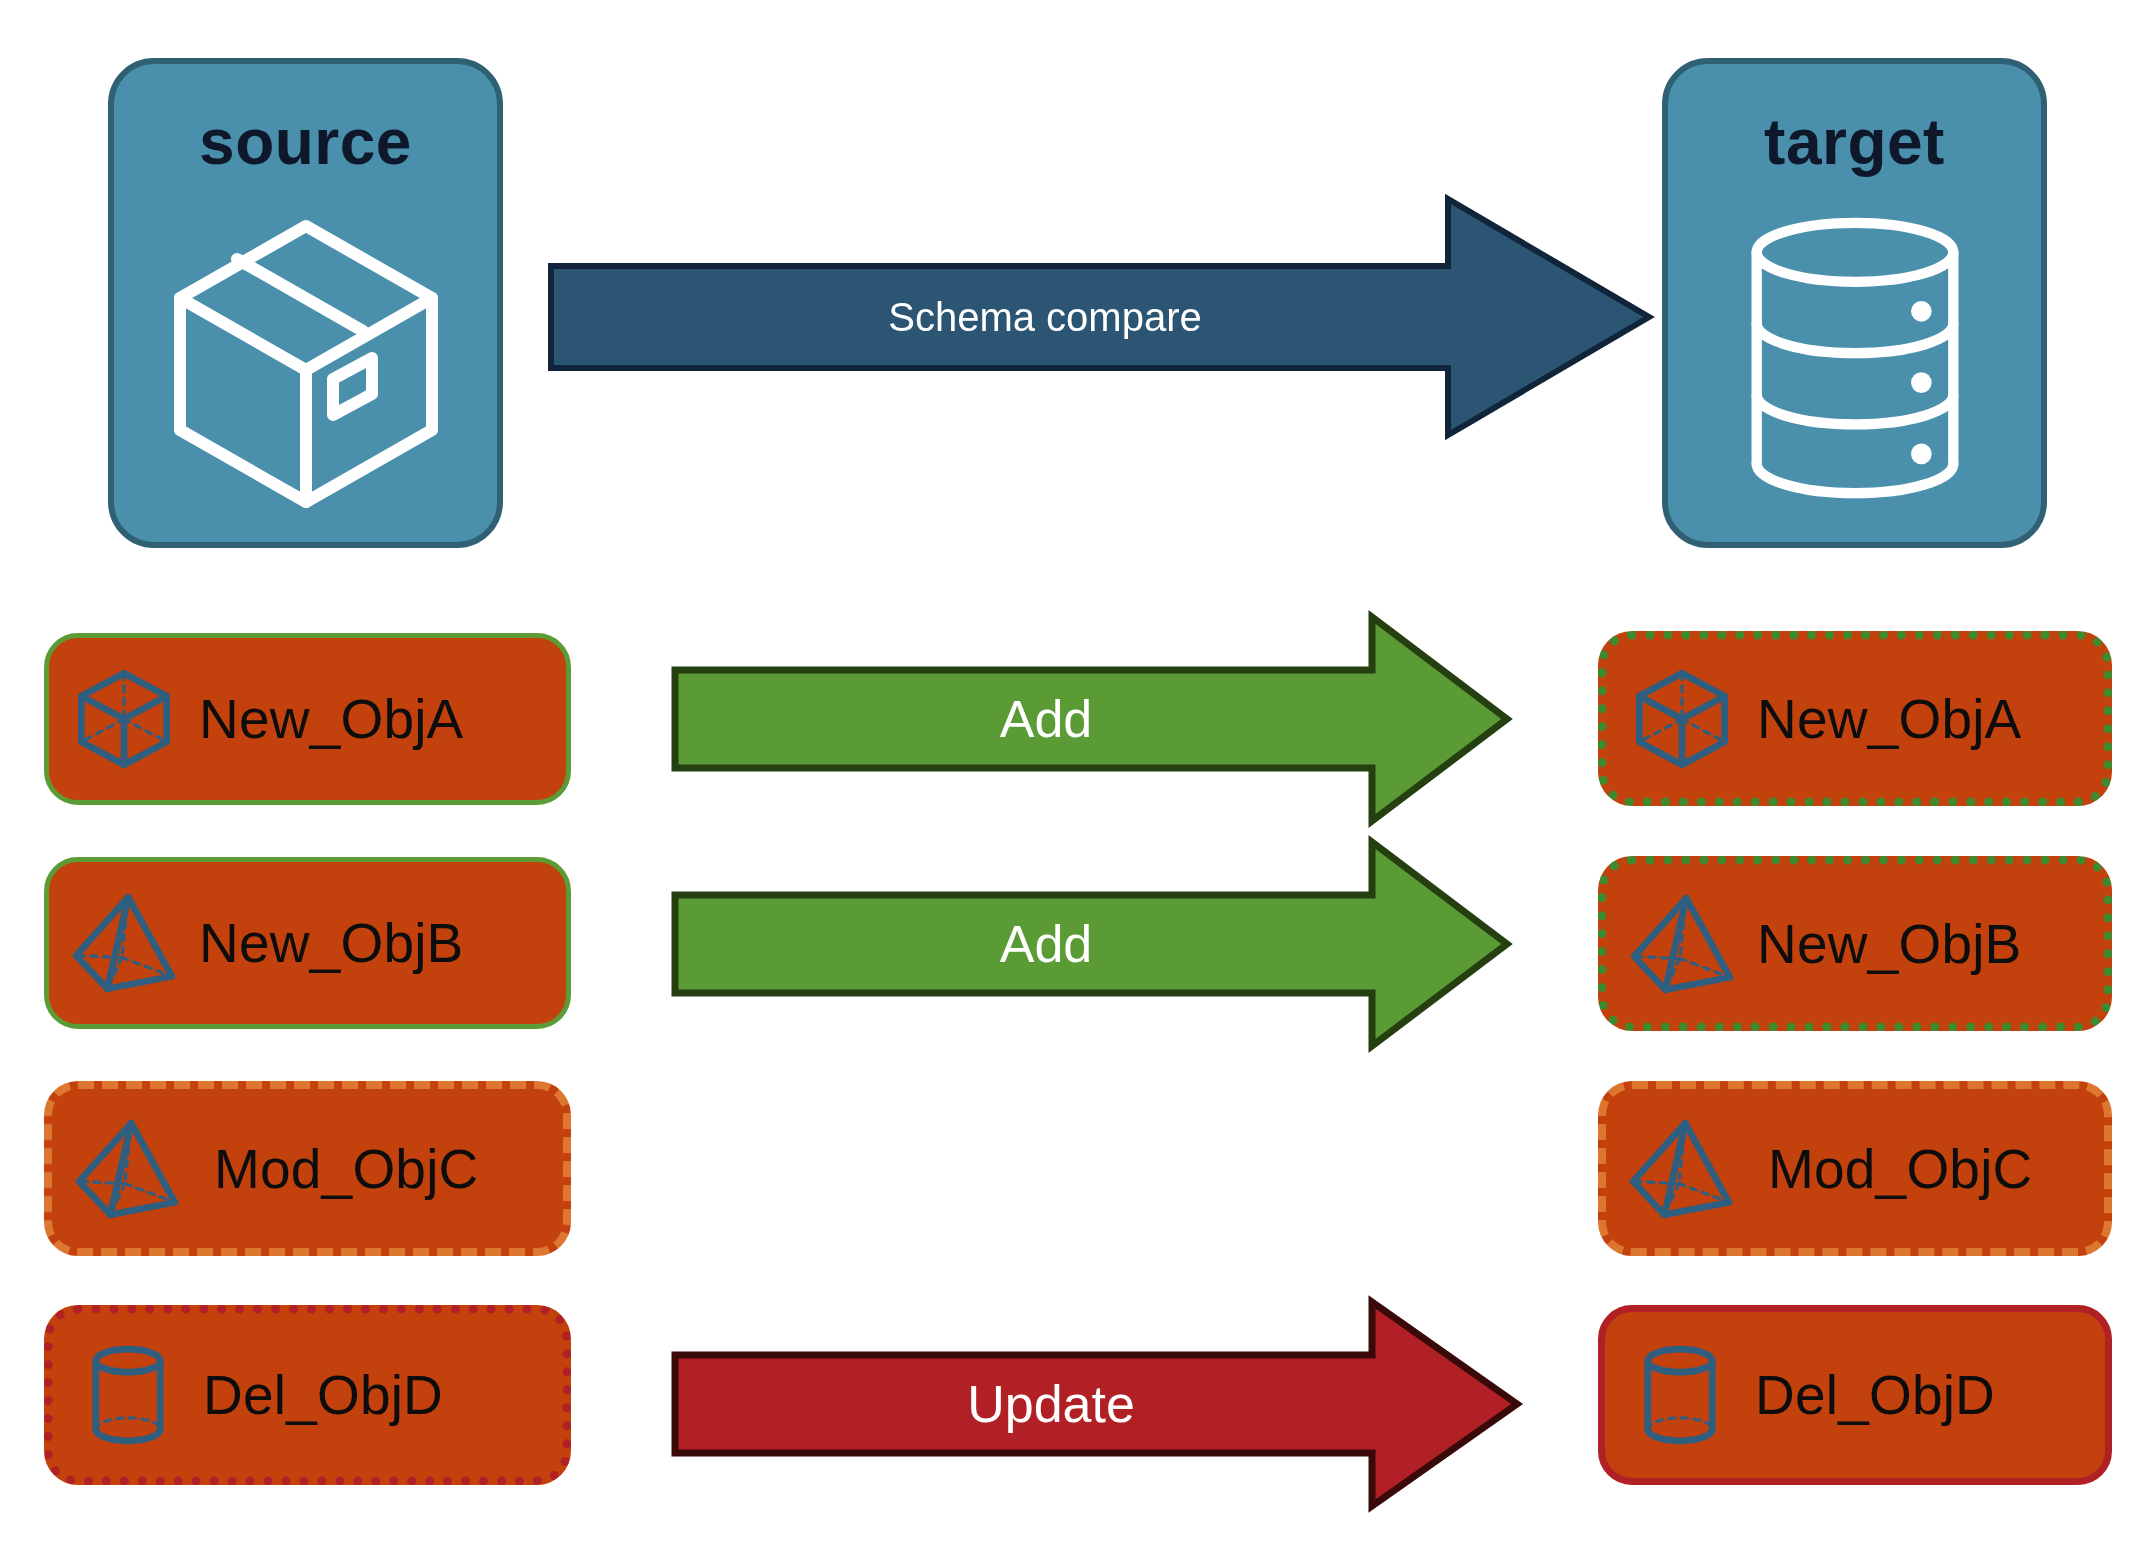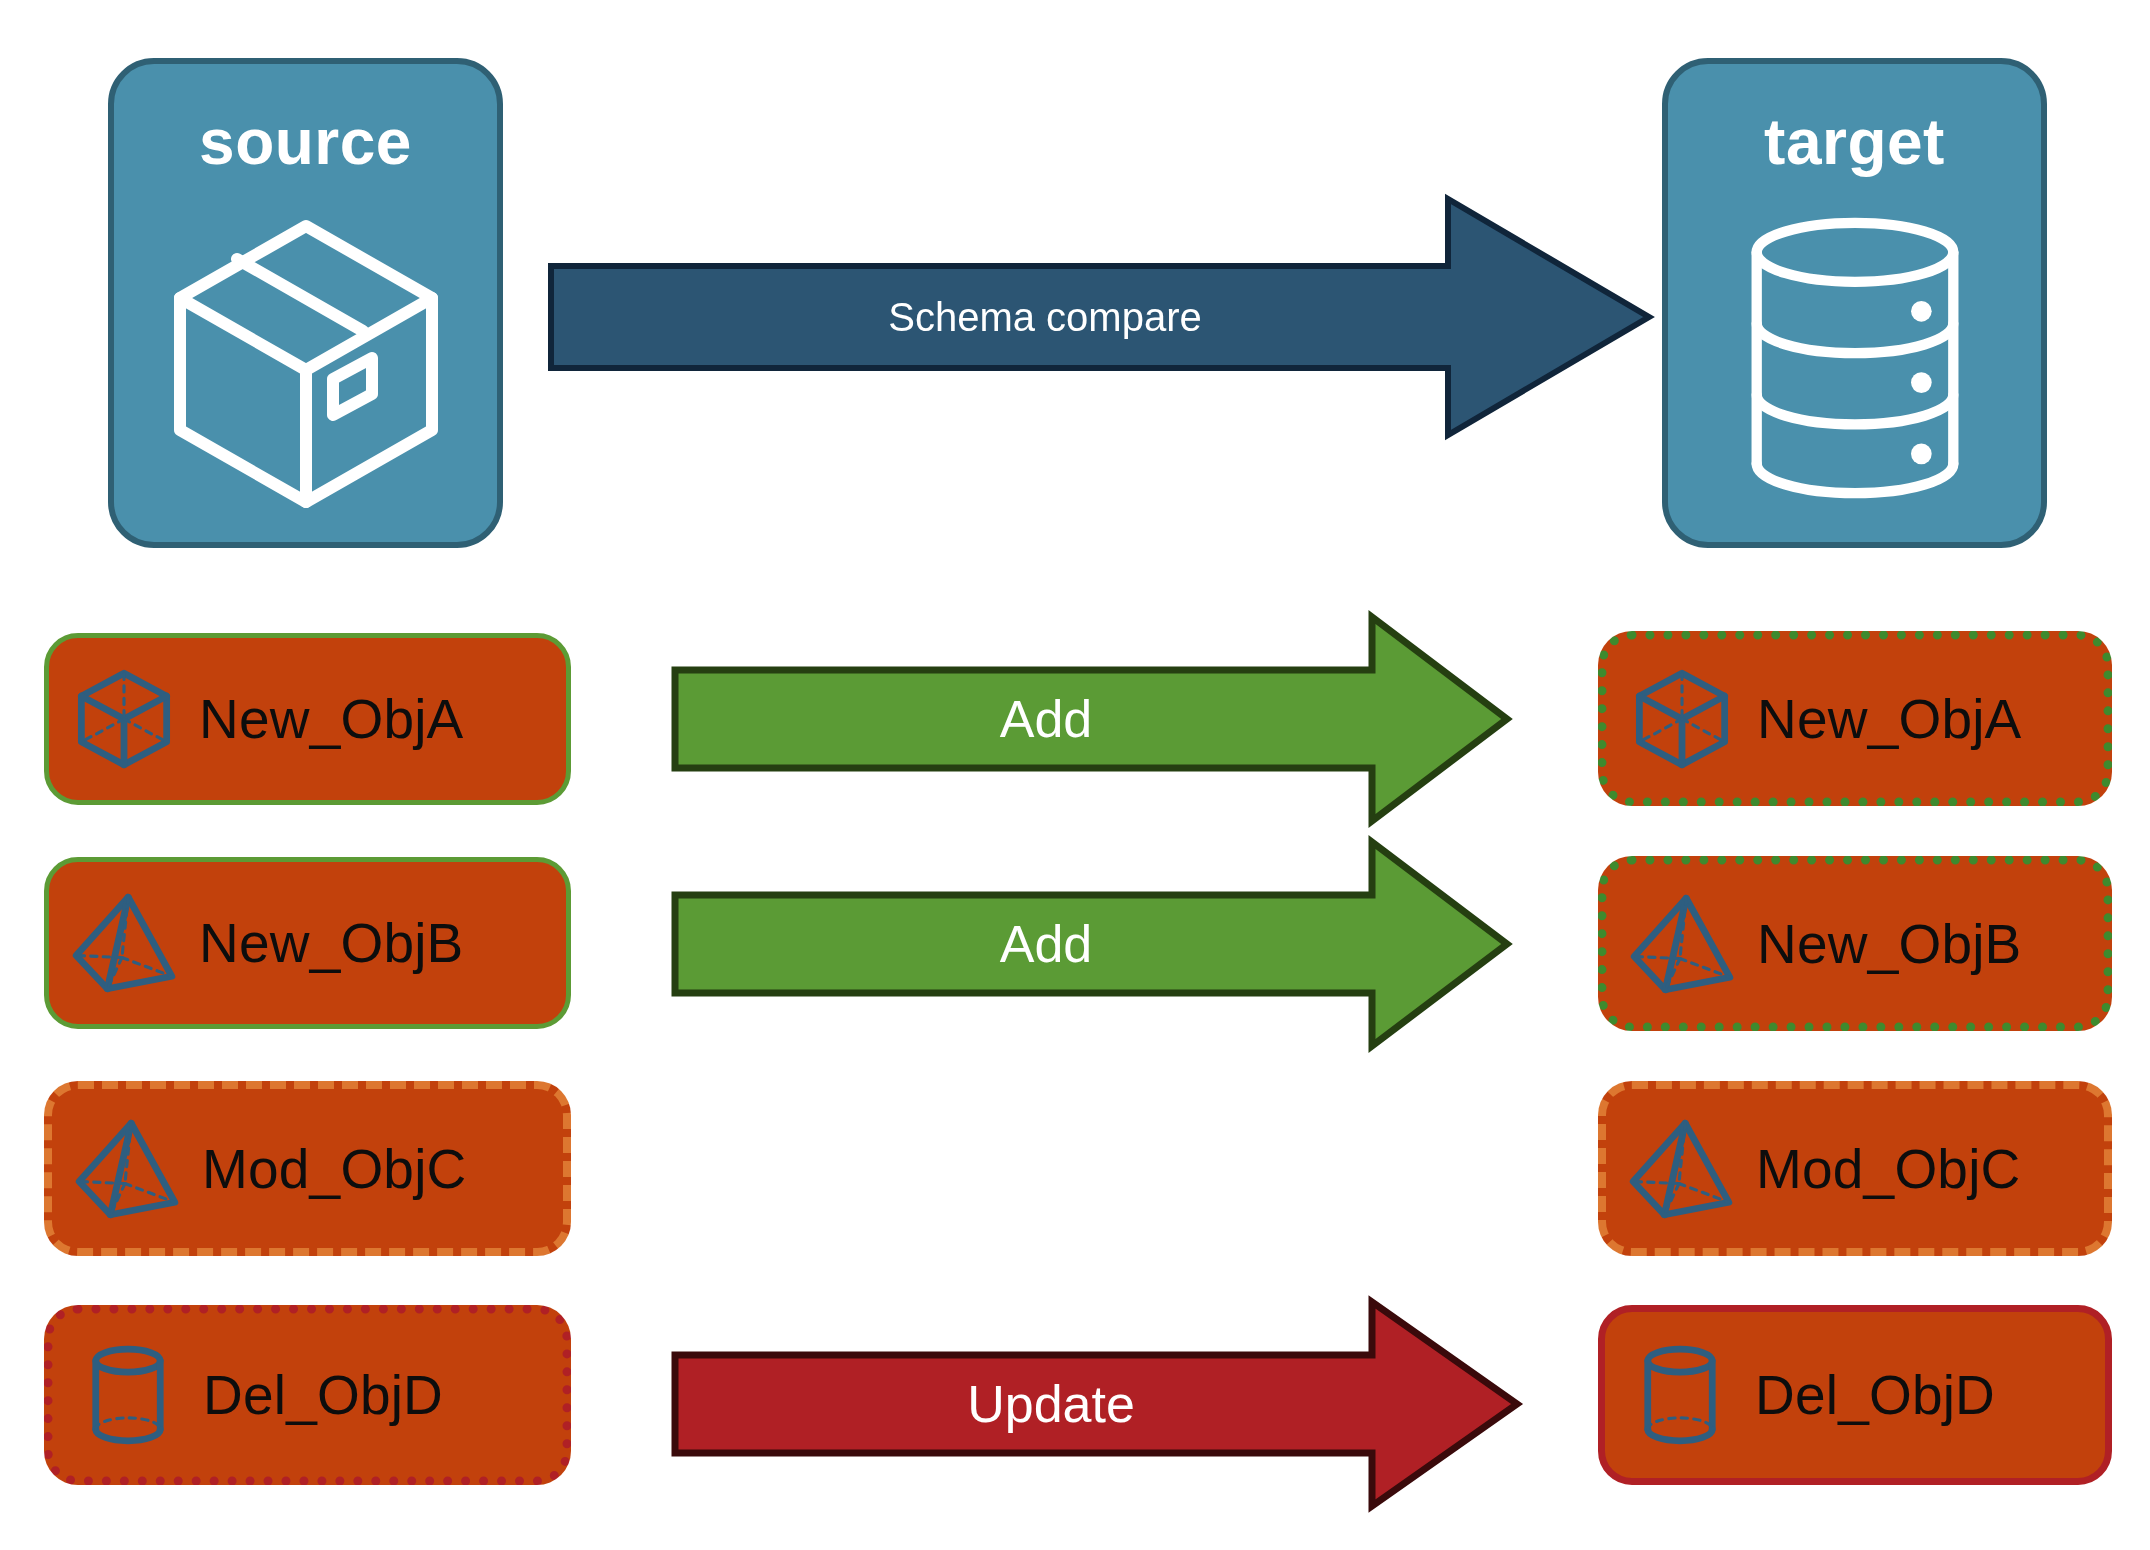--- a/index.html
+++ b/index.html
@@ -9,21 +9,21 @@
   
   .endpoint{
     position:absolute;
     background:#4A90AC;
     border:6px solid #2F6074;
     border-radius:46px;
     box-sizing:border-box;
     display:flex;flex-direction:column;align-items:center;
   }
   .endpoint .ep-title{
-    color:#ffffff;font-weight:bold;font-size:64px;letter-spacing:.5px;
+    color:#0f172a;font-weight:bold;font-size:64px;letter-spacing:.5px;
     margin-top:46px;line-height:1;
   }
   .endpoint .ep-icon{flex:1;display:flex;align-items:center;justify-content:center;width:100%;}
 
   
   .bigarrow{position:absolute;}
   .bigarrow .lbl{
     position:absolute;left:0;top:0;width:100%;height:100%;
     display:flex;align-items:center;justify-content:center;
     color:#fff;font-size:40px;pointer-events:none;
@@ -38,21 +38,21 @@
   }
   .objcard .oc-icon{
     width:150px;min-width:150px;height:100%;
     display:flex;align-items:center;justify-content:center;
   }
   .objcard .oc-label{
     font-size:55px;color:#0d0d0d;white-space:nowrap;letter-spacing:.2px;
   }
   .b-solid-green{border:5px solid #5C9B35;}
   .b-dot-green{border:9px dotted #3E8A2E;}
-  .b-dash-orange{border:8px dashed #DD7730;}
+  .b-dash-orange{border:8px dashed #DD7730;gap:12px;}
   .b-dot-red{border:9px dotted #B02025;}
   .b-solid-red{border:7px solid #B02025;}
 
   
   .actarrow{position:absolute;}
   .actarrow .lbl{
     position:absolute;left:0;top:0;width:100%;height:100%;
     display:flex;align-items:center;justify-content:center;
     color:#ffffff;font-size:52px;pointer-events:none;
     padding-right:90px;box-sizing:border-box;

